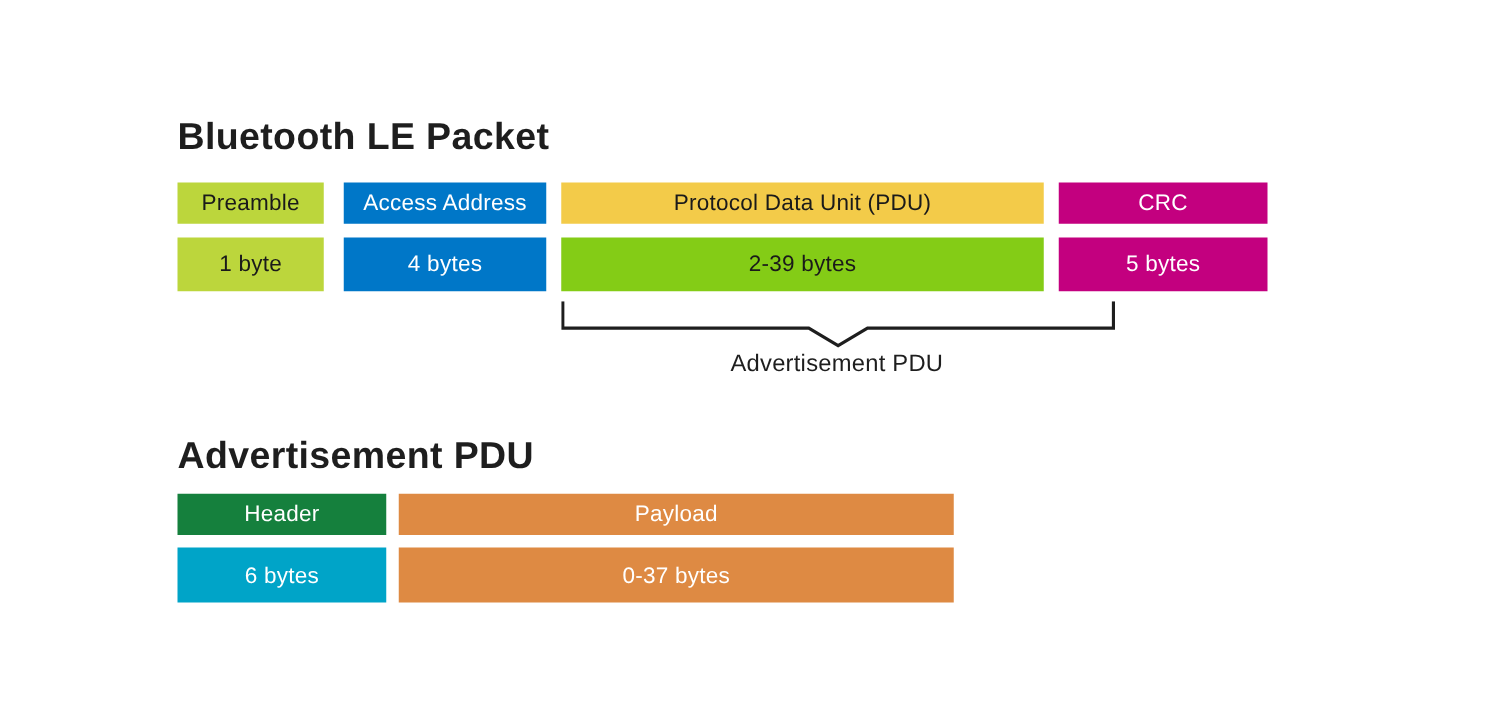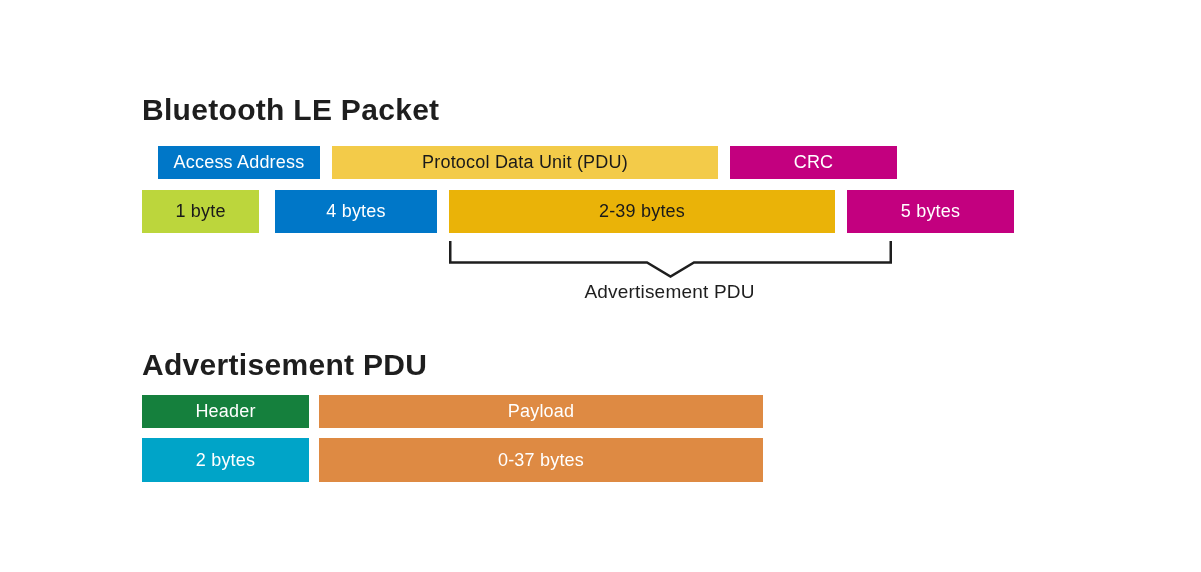--- a/index.html
+++ b/index.html
@@ -43,42 +43,43 @@
   }
 </style>
 </head>
 <body>
 
 <div class="page">
 
   <h1 class="title t1">Bluetooth LE Packet</h1>
 
   <div class="row r1">
+    <div class="cell w1" style="background-color: rgb(188, 214, 60); color: rgb(26, 26, 26);">Preamble</div>
     <div class="cell w2" style="background-color: rgb(0, 119, 200); color: rgb(255, 255, 255);">Access Address</div>
     <div class="cell w3" style="background-color: rgb(243, 203, 73); color: rgb(26, 26, 26);">Protocol Data Unit (PDU)</div>
     <div class="cell w4" style="background-color: rgb(195, 0, 127); color: rgb(255, 255, 255);">CRC</div>
   </div>
 
   <div class="row r2">
     <div class="cell w1" style="background-color: rgb(188, 214, 60); color: rgb(26, 26, 26);">1 byte</div>
     <div class="cell w2" style="background-color: rgb(0, 119, 200); color: rgb(255, 255, 255);">4 bytes</div>
-    <div class="cell w3" style="background-color: #eab308; color: rgb(26, 26, 26);">2-39 bytes</div>
+    <div class="cell w3" style="background-color: #84cc16; color: rgb(26, 26, 26);">2-39 bytes</div>
     <div class="cell w4" style="background-color: rgb(195, 0, 127); color: rgb(255, 255, 255);">5 bytes</div>
   </div>
 
   <svg class="brace" width="443" height="40" viewBox="0 0 443 40" aria-hidden="true">
     <path d="M 1.25 0 L 1.25 21.5 L 198 21.5 L 221.5 35.5 L 245 21.5 L 441.75 21.5 L 441.75 0" fill="none" stroke="#1e1e1e" stroke-width="2.5" stroke-linejoin="miter"></path>
   </svg>
   <div class="brace-label">Advertisement PDU</div>
 
   <h1 class="title t2">Advertisement PDU</h1>
 
   <div class="row r3">
     <div class="cell w5" style="background-color: #15803d; color: rgb(255, 255, 255);">Header</div>
     <div class="cell w6" style="background-color: rgb(222, 138, 67); color: rgb(255, 255, 255);">Payload</div>
   </div>
 
   <div class="row r4">
-    <div class="cell w5" style="background-color: rgb(0, 164, 200); color: rgb(255, 255, 255);">2 bytes</div>
+    <div class="cell w5" style="background-color: rgb(0, 164, 200); color: rgb(255, 255, 255);">6 bytes</div>
     <div class="cell w6" style="background-color: rgb(222, 138, 67); color: rgb(255, 255, 255);">0-37 bytes</div>
   </div>
 
 </div>
 
 </body></html>

